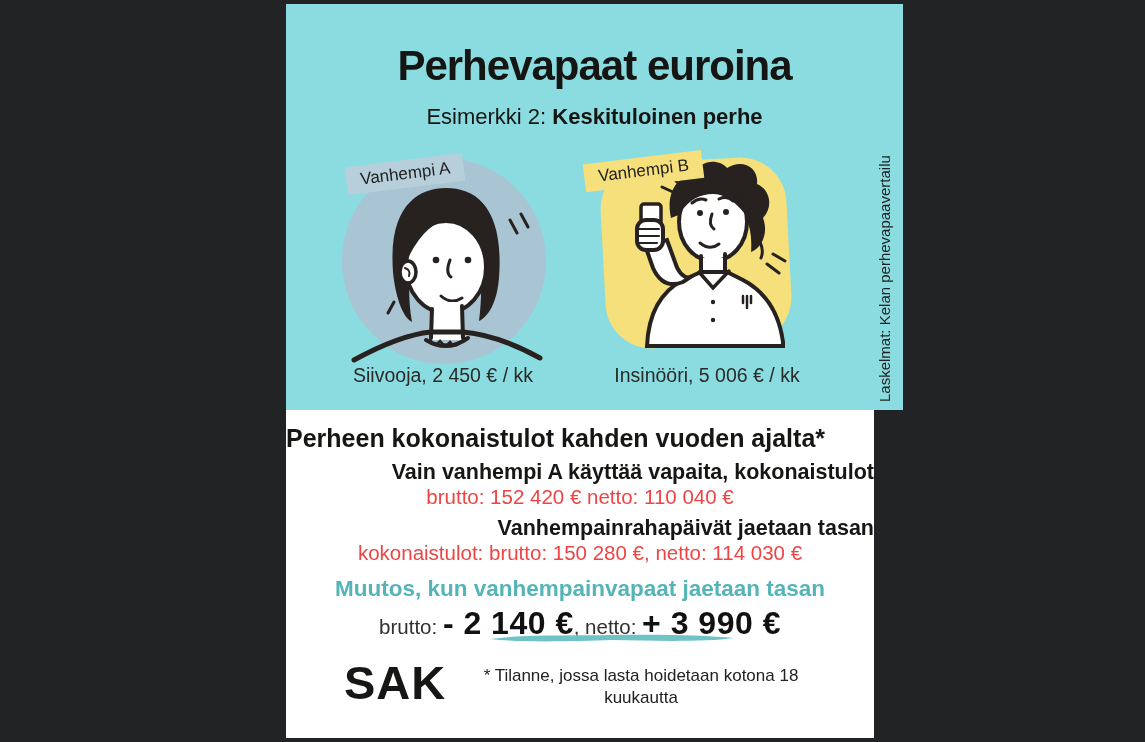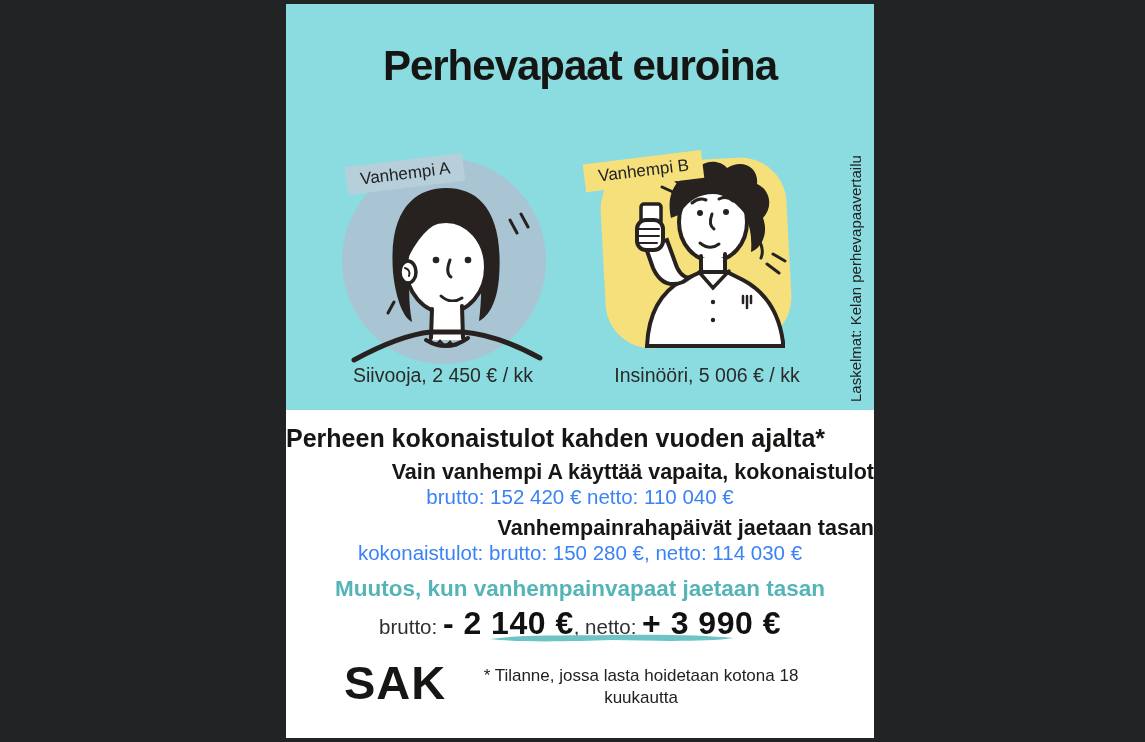--- a/index.html
+++ b/index.html
@@ -1,60 +1,61 @@
 <!DOCTYPE html>
 <html><head>
 <meta charset="utf-8">
 <style>
   html,body{margin:0;padding:0;background:#212324;}
   .stage{
     position:relative;width:1145px;height:742px;background:#212324;overflow:hidden;
     font-family:"Liberation Sans", sans-serif;color:#1d1d1b;
   }
   .card{position:absolute;left:286px;top:4px;width:588px;height:734px;background:#ffffff;}
-  .teal{position:absolute;left:0;top:0;width:588px;height:406px;background:#8bdce0;}
+  .teal{position:absolute;left:0;top:0;width:588px;height:406px;background:#8bdce0;padding-left:29px;}
   .title{position:absolute;left:0;top:38px;width:100%;text-align:center;
     font-size:42px;font-weight:bold;letter-spacing:-1px;color:#151513;}
   .subtitle{position:absolute;left:0;top:100px;width:100%;text-align:center;font-size:22px;color:#151513;}
   .subtitle .b{font-weight:bold;}
   .illus{position:absolute;width:212px;height:212px;}
   .illusA{left:52px;top:150px;}
   .illusB{left:303px;top:142px;}
   .tag{position:absolute;font-size:17px;color:#222;padding:4px 14px;white-space:nowrap;}
   .tagA{left:60px;top:156px;background:#b7cfdb;transform:rotate(-7deg);}
   .tagB{left:298px;top:153px;background:#f5e07b;transform:rotate(-7deg);}
   .caption{position:absolute;top:360px;font-size:19.5px;color:#2a2a28;text-align:center;}
   .capA{left:17px;width:280px;}
   .capB{left:293px;width:256px;}
   .credit{position:absolute;right:10px;top:150px;height:250px;
     writing-mode:vertical-rl;transform:rotate(180deg);
     font-size:15px;color:#222;text-align:center;white-space:nowrap;}
   .white-texts{position:absolute;left:0;top:406px;width:588px;}
   .h-main{position:absolute;left:0;top:14px;width:100%;font-size:25px;font-weight:bold;color:#161614;}
   .h-sub{position:absolute;left:0;width:100%;text-align:right;font-size:21.5px;font-weight:bold;color:#161614;}
-  .vals{position:absolute;left:0;width:100%;text-align:center;font-size:20.5px;color:#3b82f6;}
+  .vals{position:absolute;left:0;width:100%;text-align:center;font-size:20.5px;color:#ef4444;}
   .h-s1{top:50px;} .v-s1{top:75px;} .h-s2{top:106px;} .v-s2{top:131px;}
   .h-change{position:absolute;left:0;top:166px;width:100%;text-align:center;
     font-size:22.5px;font-weight:bold;color:#54b4b7;}
   .v-change{position:absolute;left:0;top:195px;width:100%;text-align:center;font-size:20.5px;color:#2f2f2f;}
   .v-change .big{font-size:32px;font-weight:bold;color:#111;letter-spacing:0.5px;}
   .swoosh{position:absolute;left:200px;top:221px;width:252px;height:14px;}
   .logo{position:absolute;left:58px;top:245px;font-size:47px;font-weight:bold;letter-spacing:1px;color:#161614;}
   .footnote{position:absolute;left:170px;top:255px;width:370px;text-align:center;
     font-size:17px;line-height:21.5px;color:#222;}
   svg .ln{fill:none;stroke:#272220;stroke-linecap:round;}
 </style>
 </head>
 <body>
 
 <div class="stage">
   <div class="card">
 
     <div class="teal">
       <div class="title">Perhevapaat euroina</div>
+      <div class="subtitle"><span>Esimerkki 2: </span><span class="b">Keskituloinen perhe</span></div>
 
       <svg class="illus illusA" viewBox="0 0 212 212">
         <ellipse cx="106" cy="107" rx="102" ry="103" fill="#a9c4d3"></ellipse>
         <path class="ln" d="M172,66 l7,13 M183,60 l7,13" stroke-width="3"></path>
         <path class="ln" d="M56,148 l-6,11" stroke-width="3"></path>
         <path d="M55,118 C50,52 80,34 108,34 C140,34 166,56 161,124 C159,149 150,163 141,167 C144,143 144,122 140,105 C128,116 88,116 76,103 C70,122 70,146 74,168 C64,163 57,140 55,118 Z" fill="#272220"></path>
         <ellipse cx="108" cy="113" rx="40" ry="46" fill="#ffffff" stroke="#272220" stroke-width="4"></ellipse>
         <path d="M70,104 Q70,52 110,50 Q150,54 147,102 Q136,70 121,67 Q92,60 70,104 Z" fill="#272220"></path>
         <ellipse cx="70" cy="118" rx="8" ry="11" fill="#ffffff" stroke="#272220" stroke-width="3.5"></ellipse>
         <path class="ln" d="M67,114 q6,2 4,8" stroke-width="2"></path>

